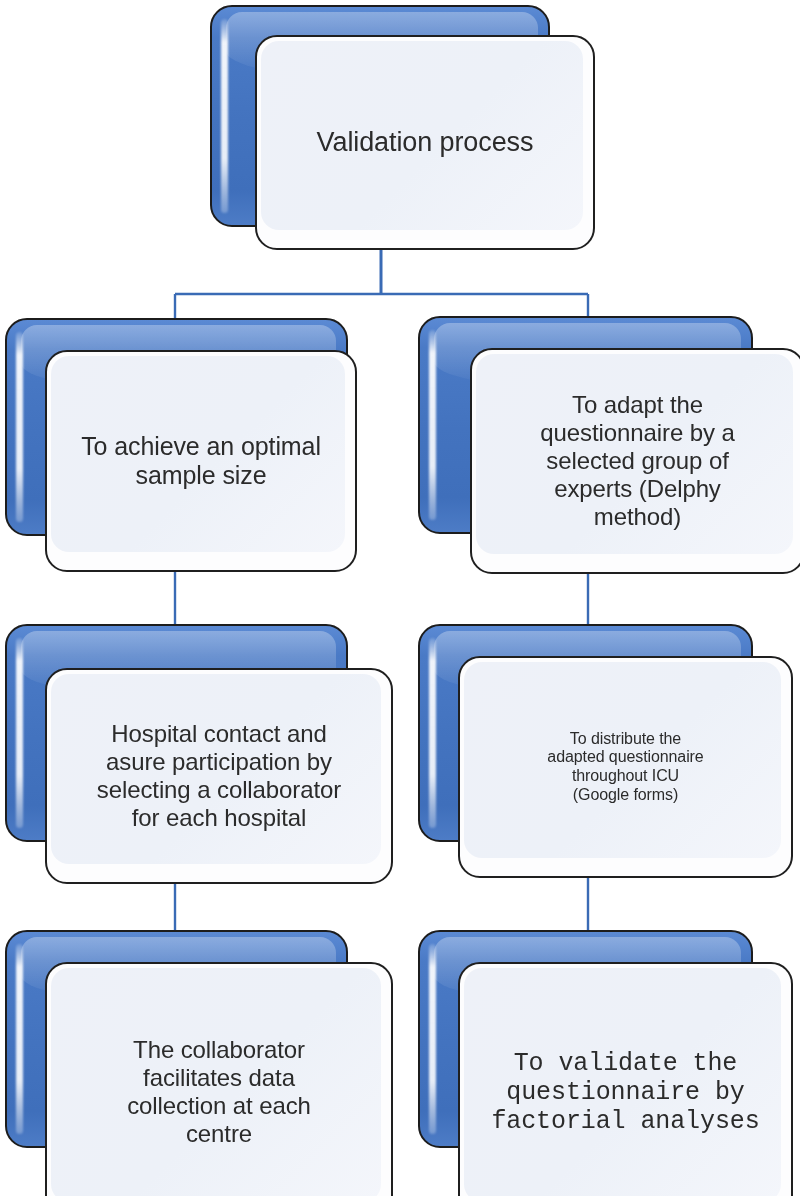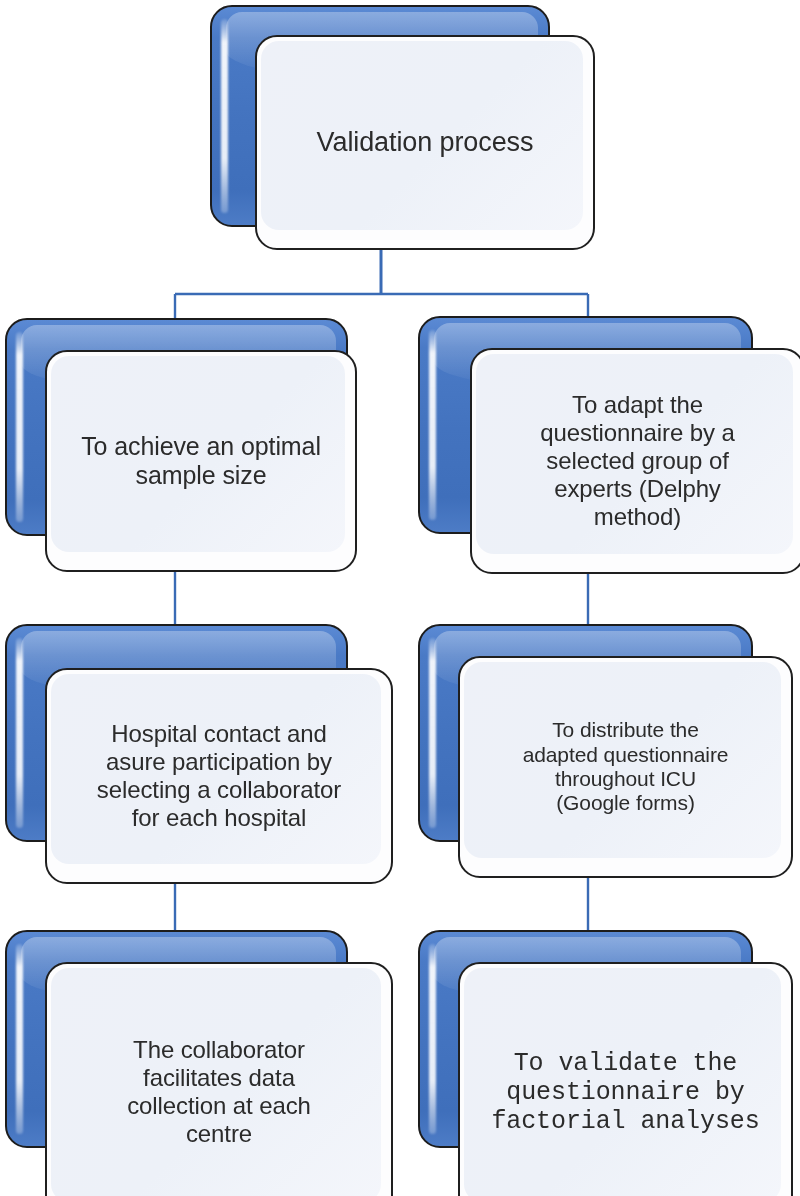--- a/index.html
+++ b/index.html
@@ -153,21 +153,21 @@
 selected group of
 experts (Delphy
 method)</div>
     </div>
   </div>
 
   <div class="node" style="left:418px;top:624px;width:380px;height:258px;">
     <div class="back-card" style="width:335px;height:218px;"></div>
     <div class="front-card" style="left:40px;top:32px;width:335px;height:222px;">
       <div class="inner-panel"></div>
-      <div class="node-label" style="font-size:21px;">To distribute the
+      <div class="node-label" style="font-size:16px;">To distribute the
 adapted questionnaire
 throughout ICU
 (Google forms)</div>
     </div>
   </div>
 
   <div class="node" style="left:418px;top:930px;width:380px;height:260px;">
     <div class="back-card" style="width:335px;height:218px;"></div>
     <div class="front-card" style="left:40px;top:32px;width:335px;height:260px;font-family:Liberation Mono, monospace;">
       <div class="inner-panel"></div>

